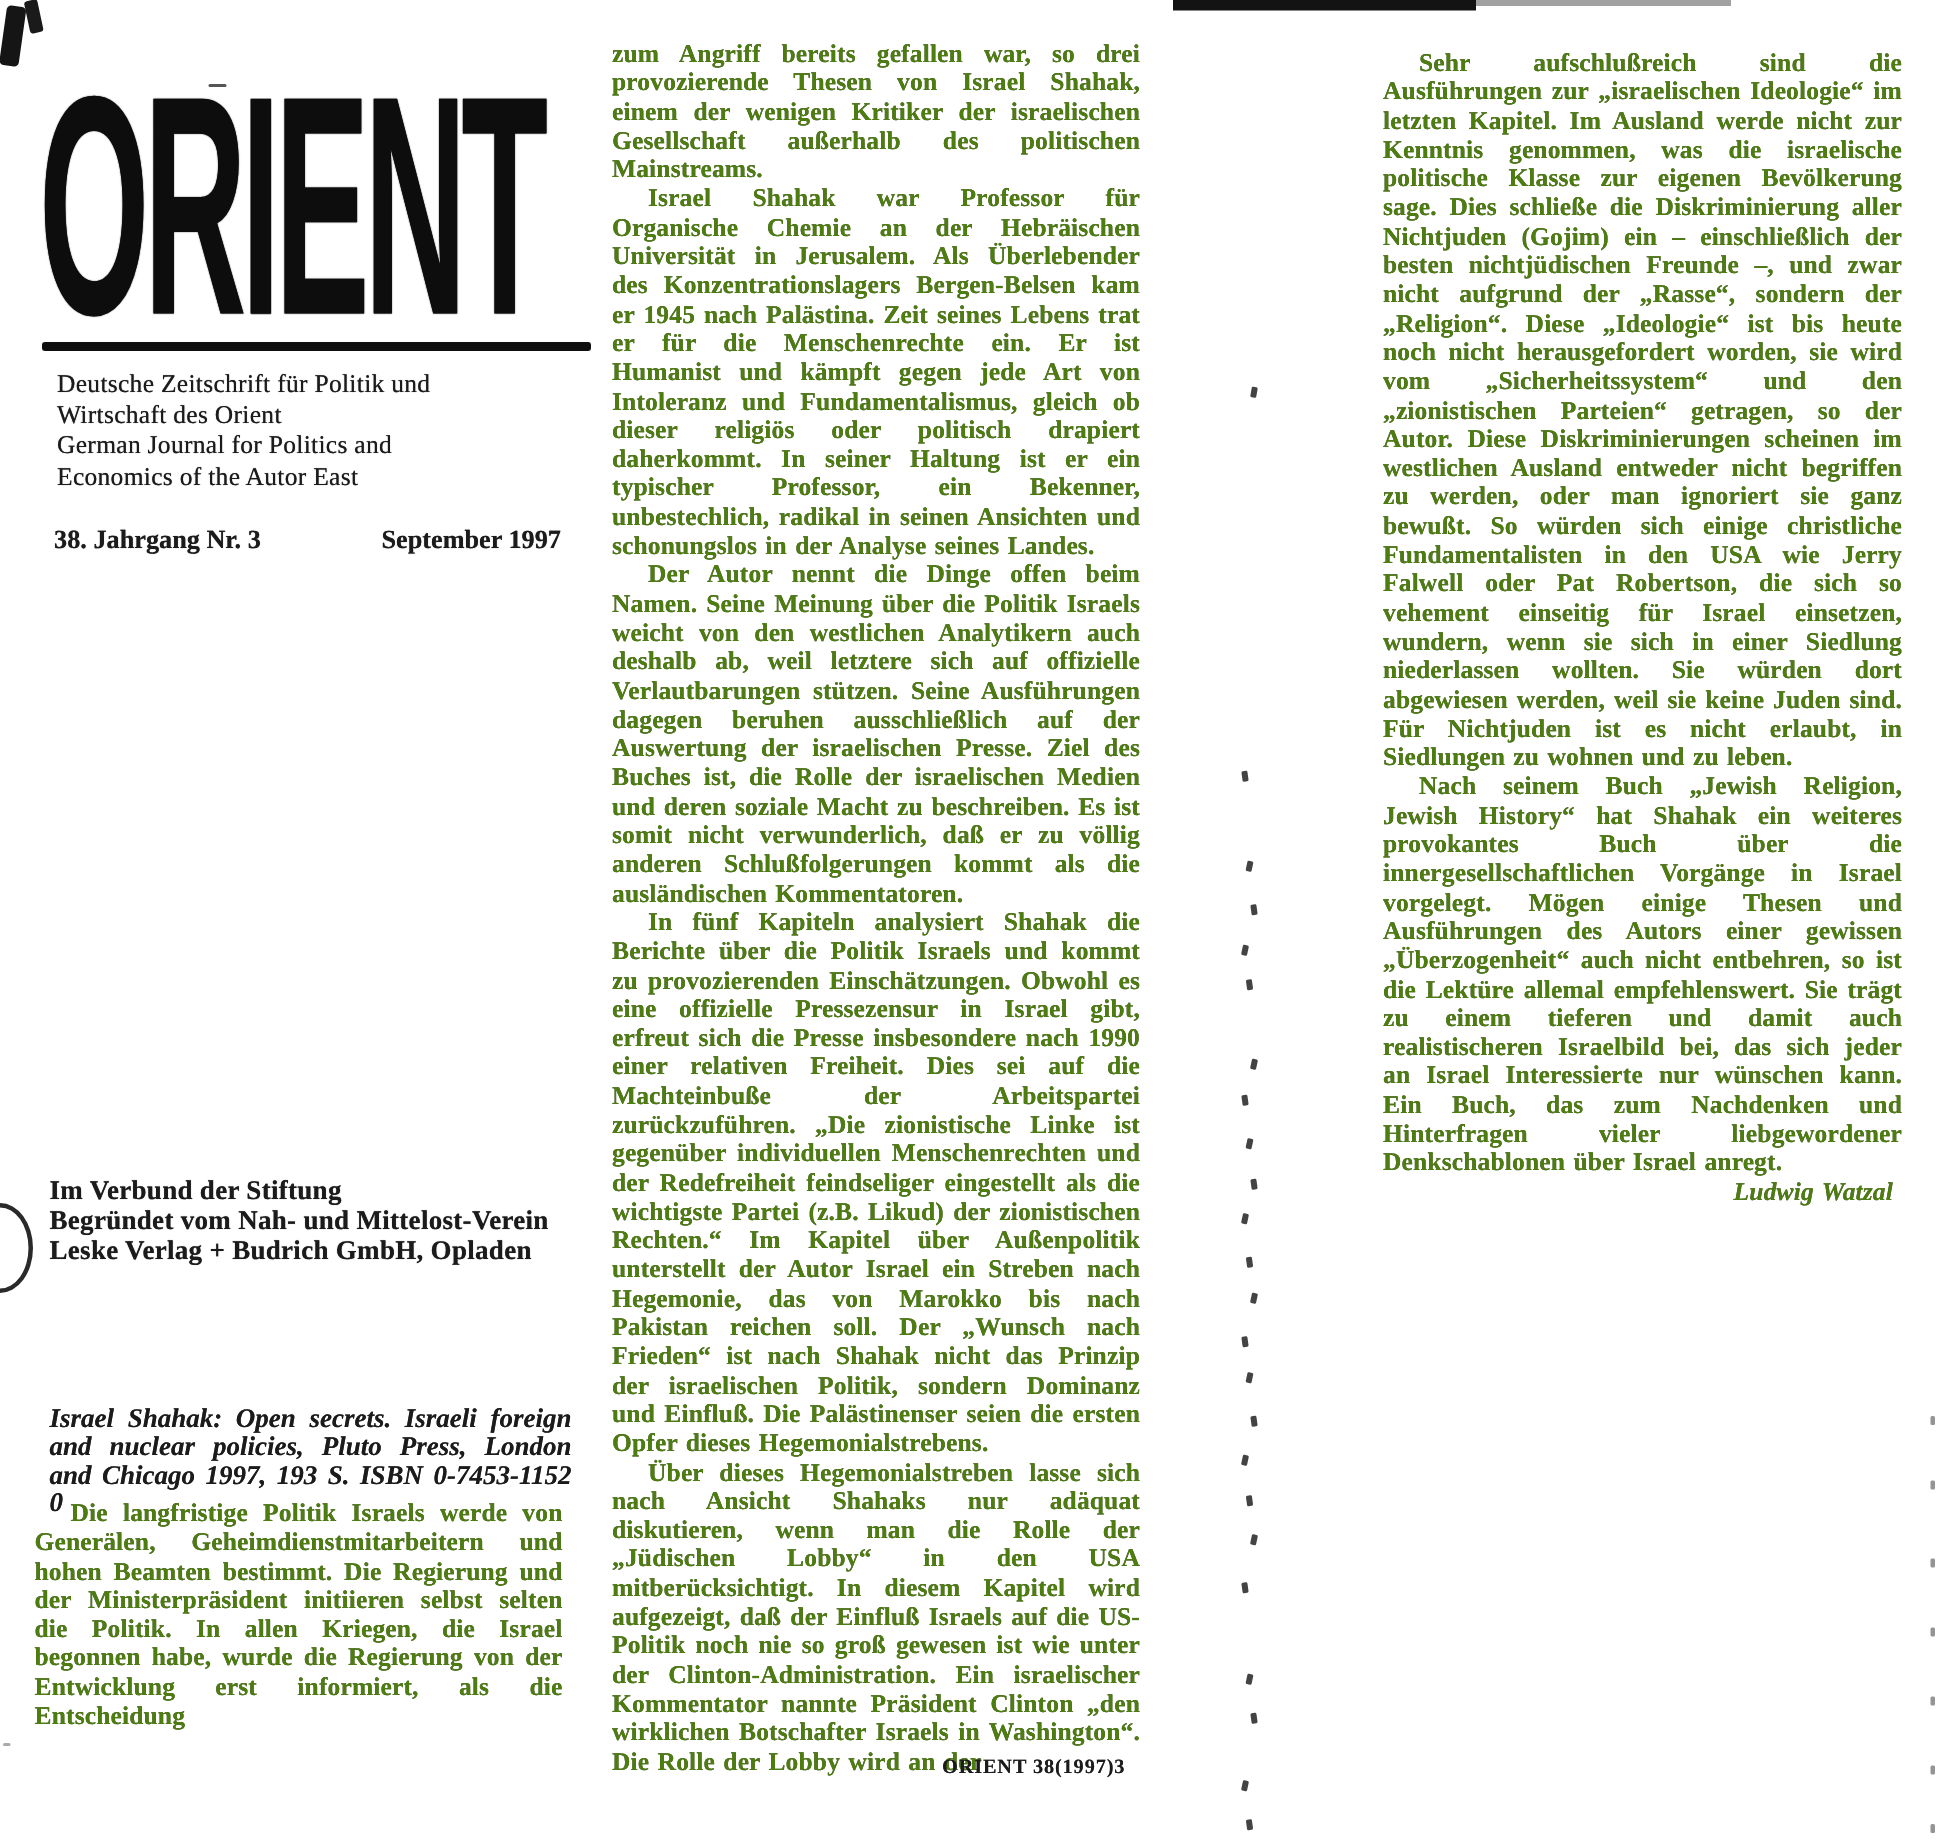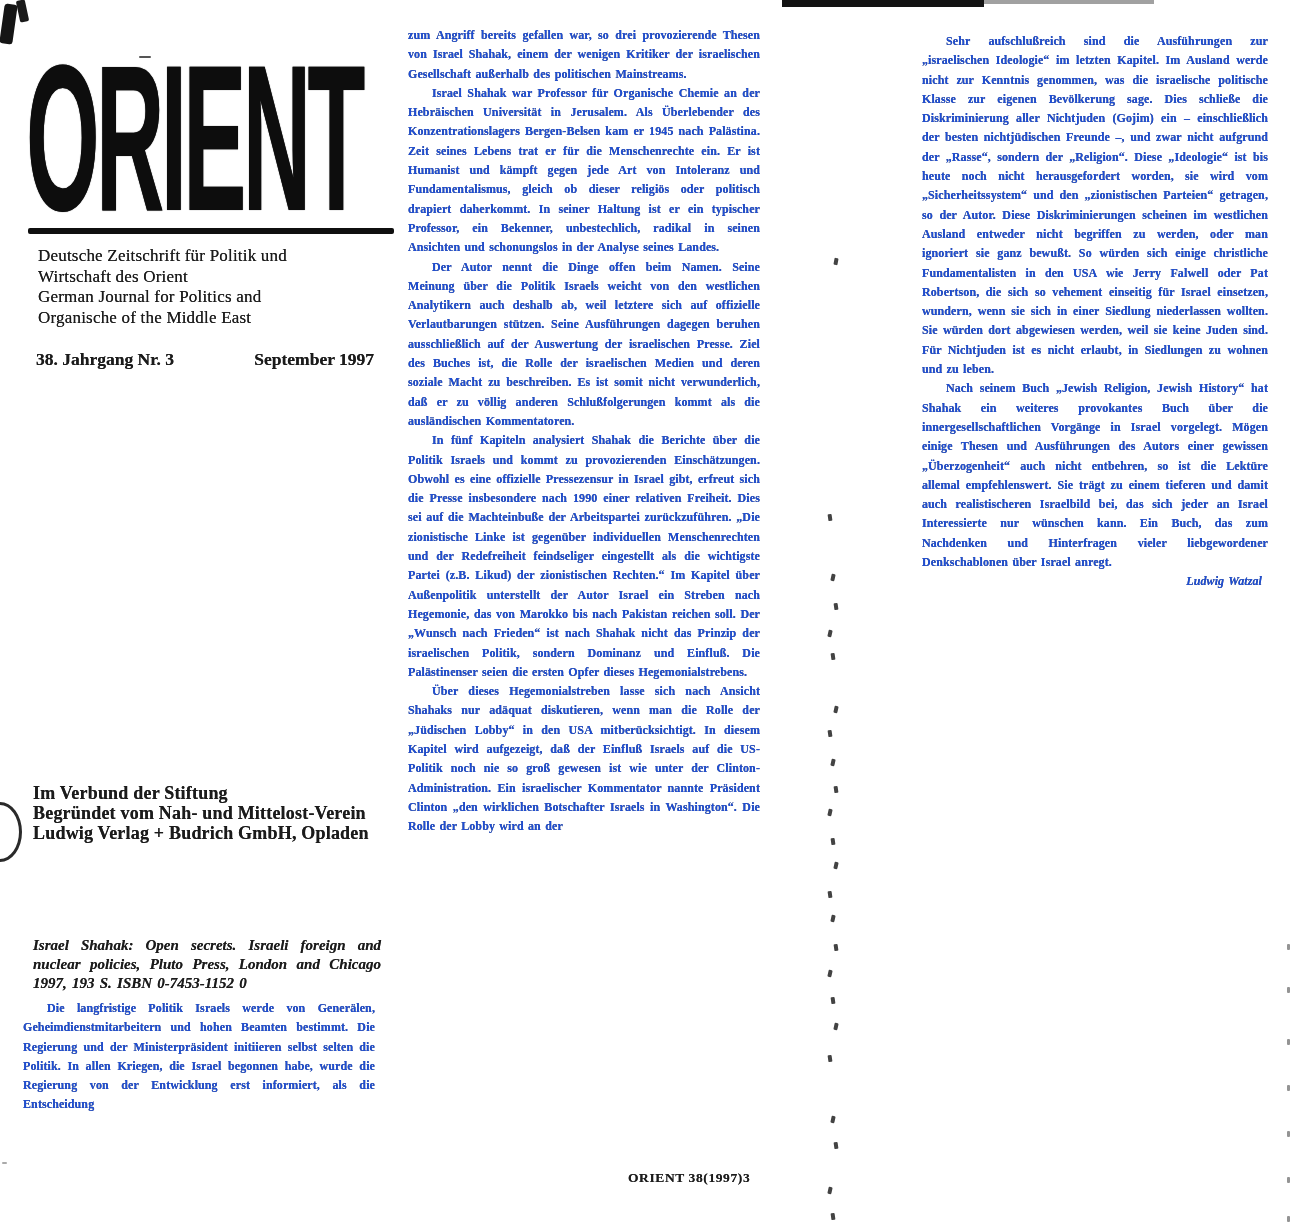--- a/index.html
+++ b/index.html
@@ -50,34 +50,34 @@
     position:absolute; left:33px; top:783px; width:356px;
     font-size:18px; line-height:20px; font-weight:bold;
     letter-spacing:0.2px;
     text-shadow:0 0 0.5px rgba(10,10,10,0.8);
   }
 
   
   .col {
     position:absolute;
     text-align:justify;
-    font-size:12px;
+    font-size:17px;
     line-height:19.3px;
     font-weight:bold;
     letter-spacing:0.1px;
     word-spacing:1.2px;
-    color:#1d4ed8;
+    color:#4d7c0f;
     text-shadow:0 0 0.4px rgba(20,20,20,0.75);
     hyphens:auto;
   }
   .col p { margin:0; text-indent:24px; }
   .col p.noindent { text-indent:0; }
   .citation {
     position:absolute; left:33px; top:936px; width:348px;
-    font-size:15px; line-height:18.8px;
+    font-size:18px; line-height:18.8px;
     font-weight:bold; font-style:italic;
     text-align:justify;
     word-spacing:1.5px;
     text-shadow:0 0 0.4px rgba(20,20,20,0.75);
   }
   .byline {
     text-align:right; font-style:italic; font-weight:bold;
     margin-top:4px; text-indent:0 !important;
     padding-right:6px;
   }
@@ -103,33 +103,33 @@
 </head>
 <body>
 
 <div class="logo">ORIENT</div>
 <div class="logo-rule"></div>
 
 <div class="subtitle">
   <div>Deutsche Zeitschrift für Politik und</div>
   <div>Wirtschaft des Orient</div>
   <div>German Journal for Politics and</div>
-  <div>Organische of the Middle East</div>
+  <div>Economics of the Autor East</div>
 </div>
 
 <div class="issue-row">
   <span>38. Jahrgang Nr. 3</span>
   <span>September 1997</span>
 </div>
 
 <div class="half-circle"></div>
 <div class="imprint">
   <div>Im Verbund der Stiftung</div>
   <div>Begründet vom Nah- und Mittelost-Verein</div>
-  <div>Ludwig Verlag + Budrich GmbH, Opladen</div>
+  <div>Leske Verlag + Budrich GmbH, Opladen</div>
 </div>
 
 <div class="citation">Israel Shahak: Open secrets. Israeli foreign and nuclear policies, Pluto Press, London and Chicago 1997, 193 S. ISBN 0-7453-1152 0</div>
 
 <div class="col" style="left:23px; top:999px; width:352px;">
   <p>Die langfristige Politik Israels werde von Generälen, Geheimdienstmitarbeitern und hohen Beamten bestimmt. Die Regierung und der Ministerpräsident initiieren selbst selten die Politik. In allen Kriegen, die Israel begonnen habe, wurde die Regierung von der Entwicklung erst informiert, als die Entscheidung</p>
 </div>
 
 <div class="col" style="left:408px; top:26px; width:352px;">
   <p class="noindent">zum Angriff bereits gefallen war, so drei provozierende Thesen von Israel Shahak, einem der wenigen Kritiker der israelischen Gesellschaft außerhalb des politischen Mainstreams.</p>

